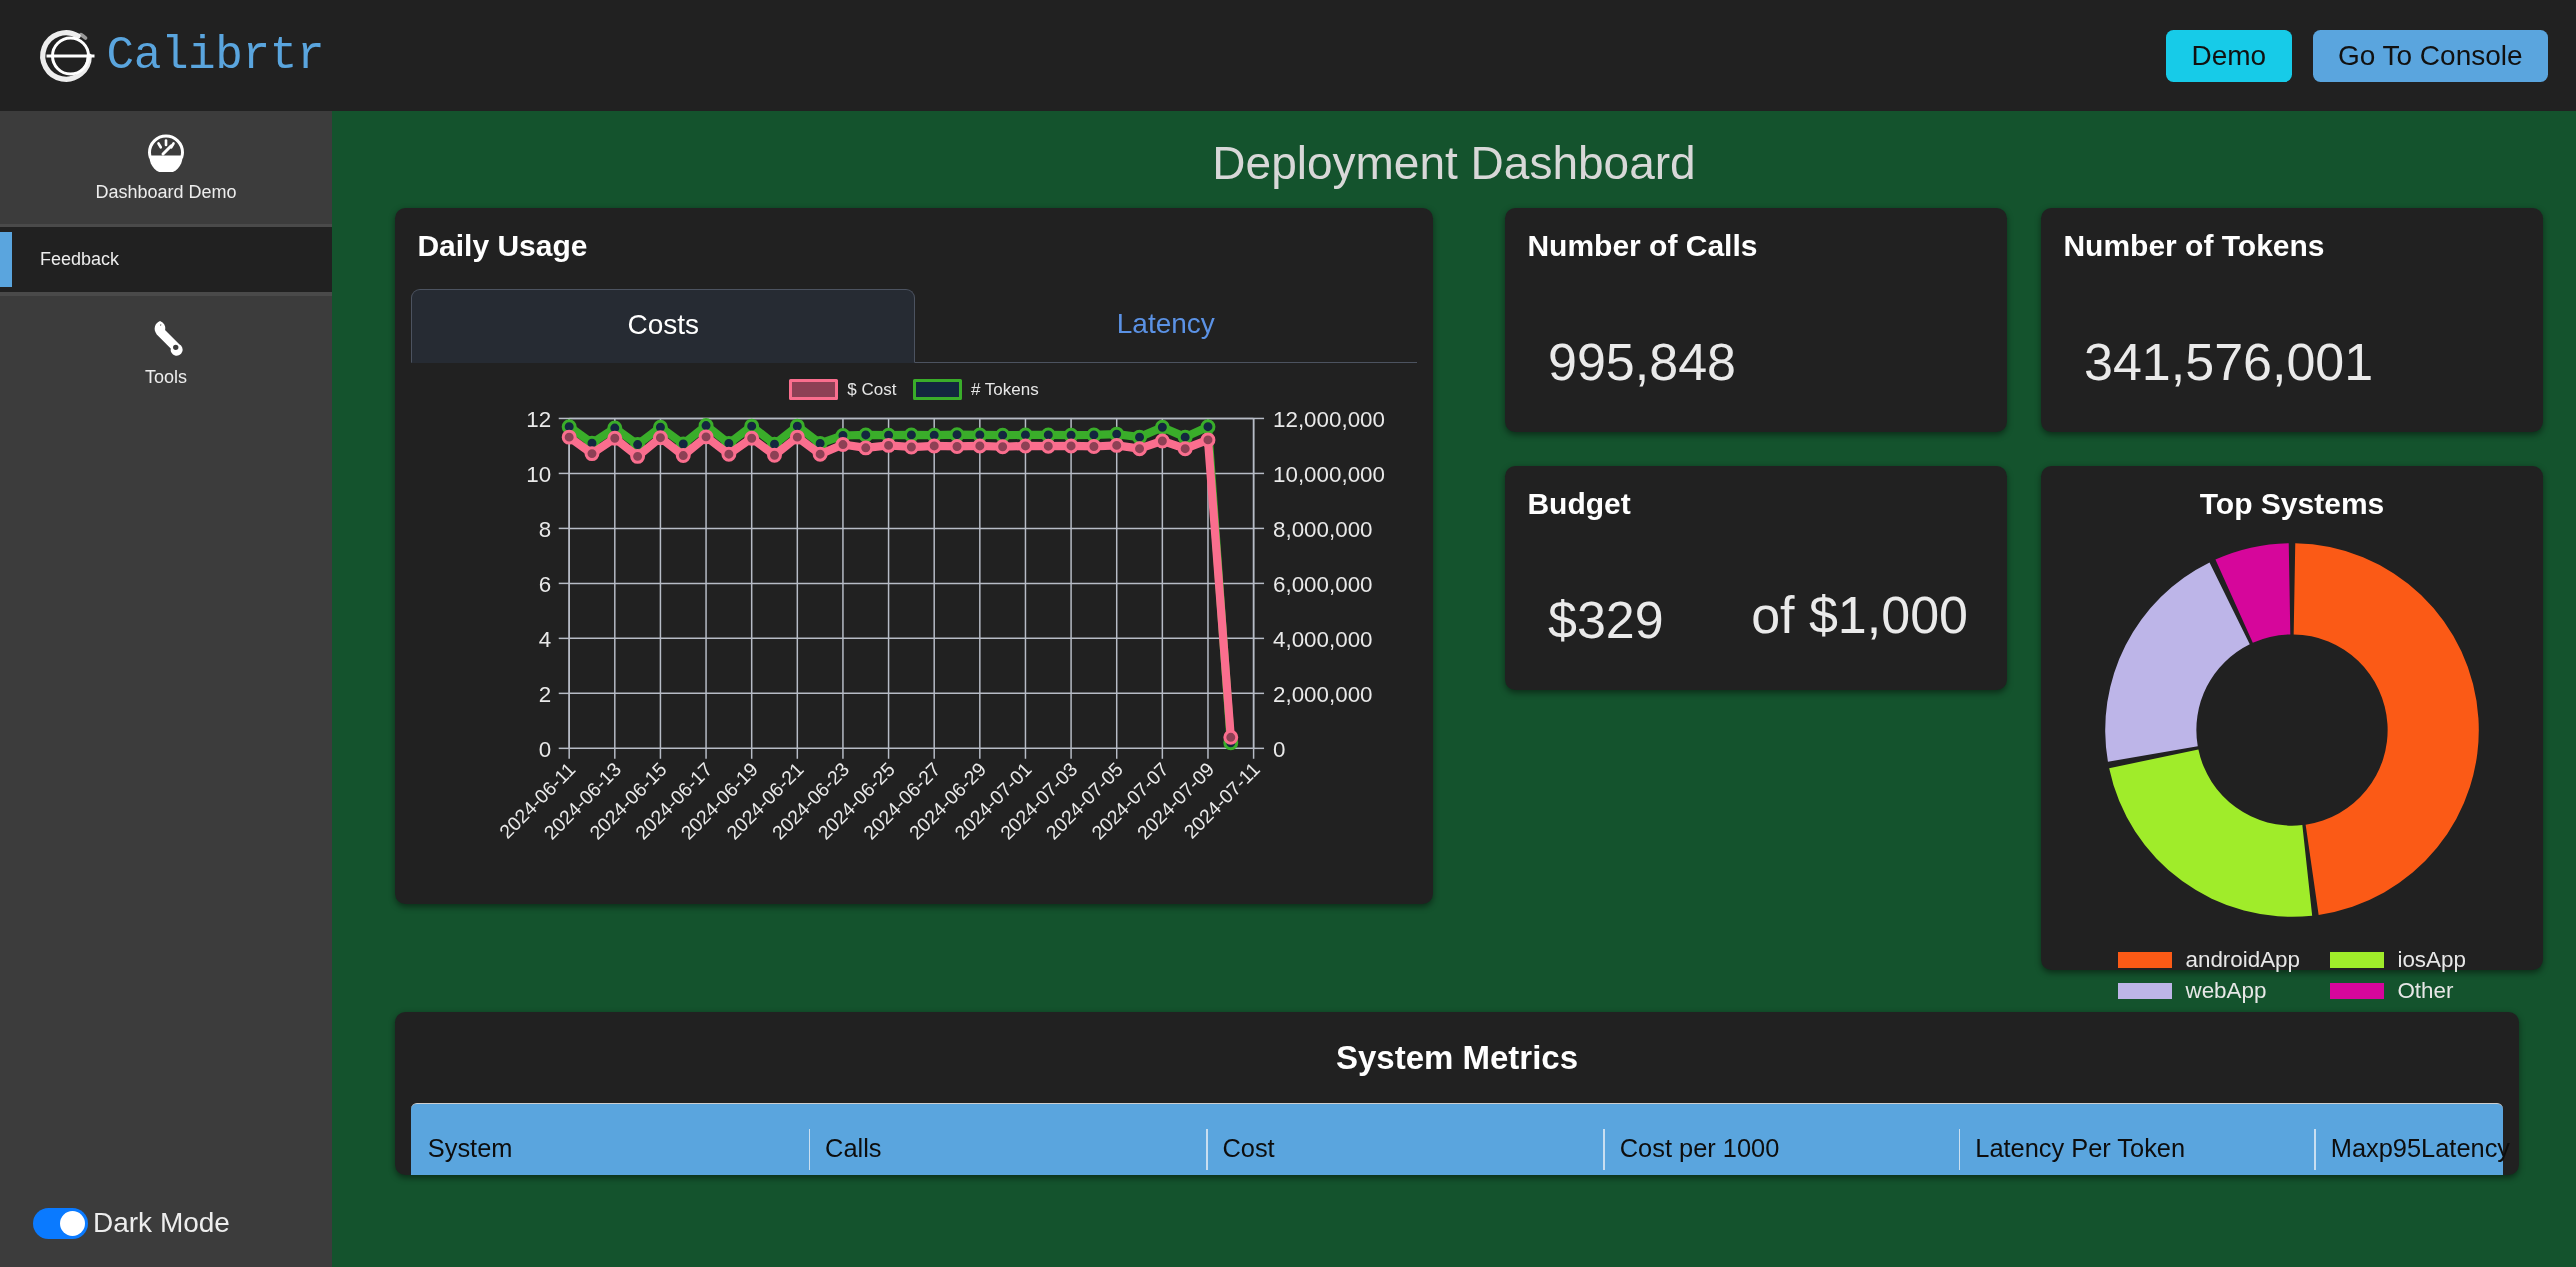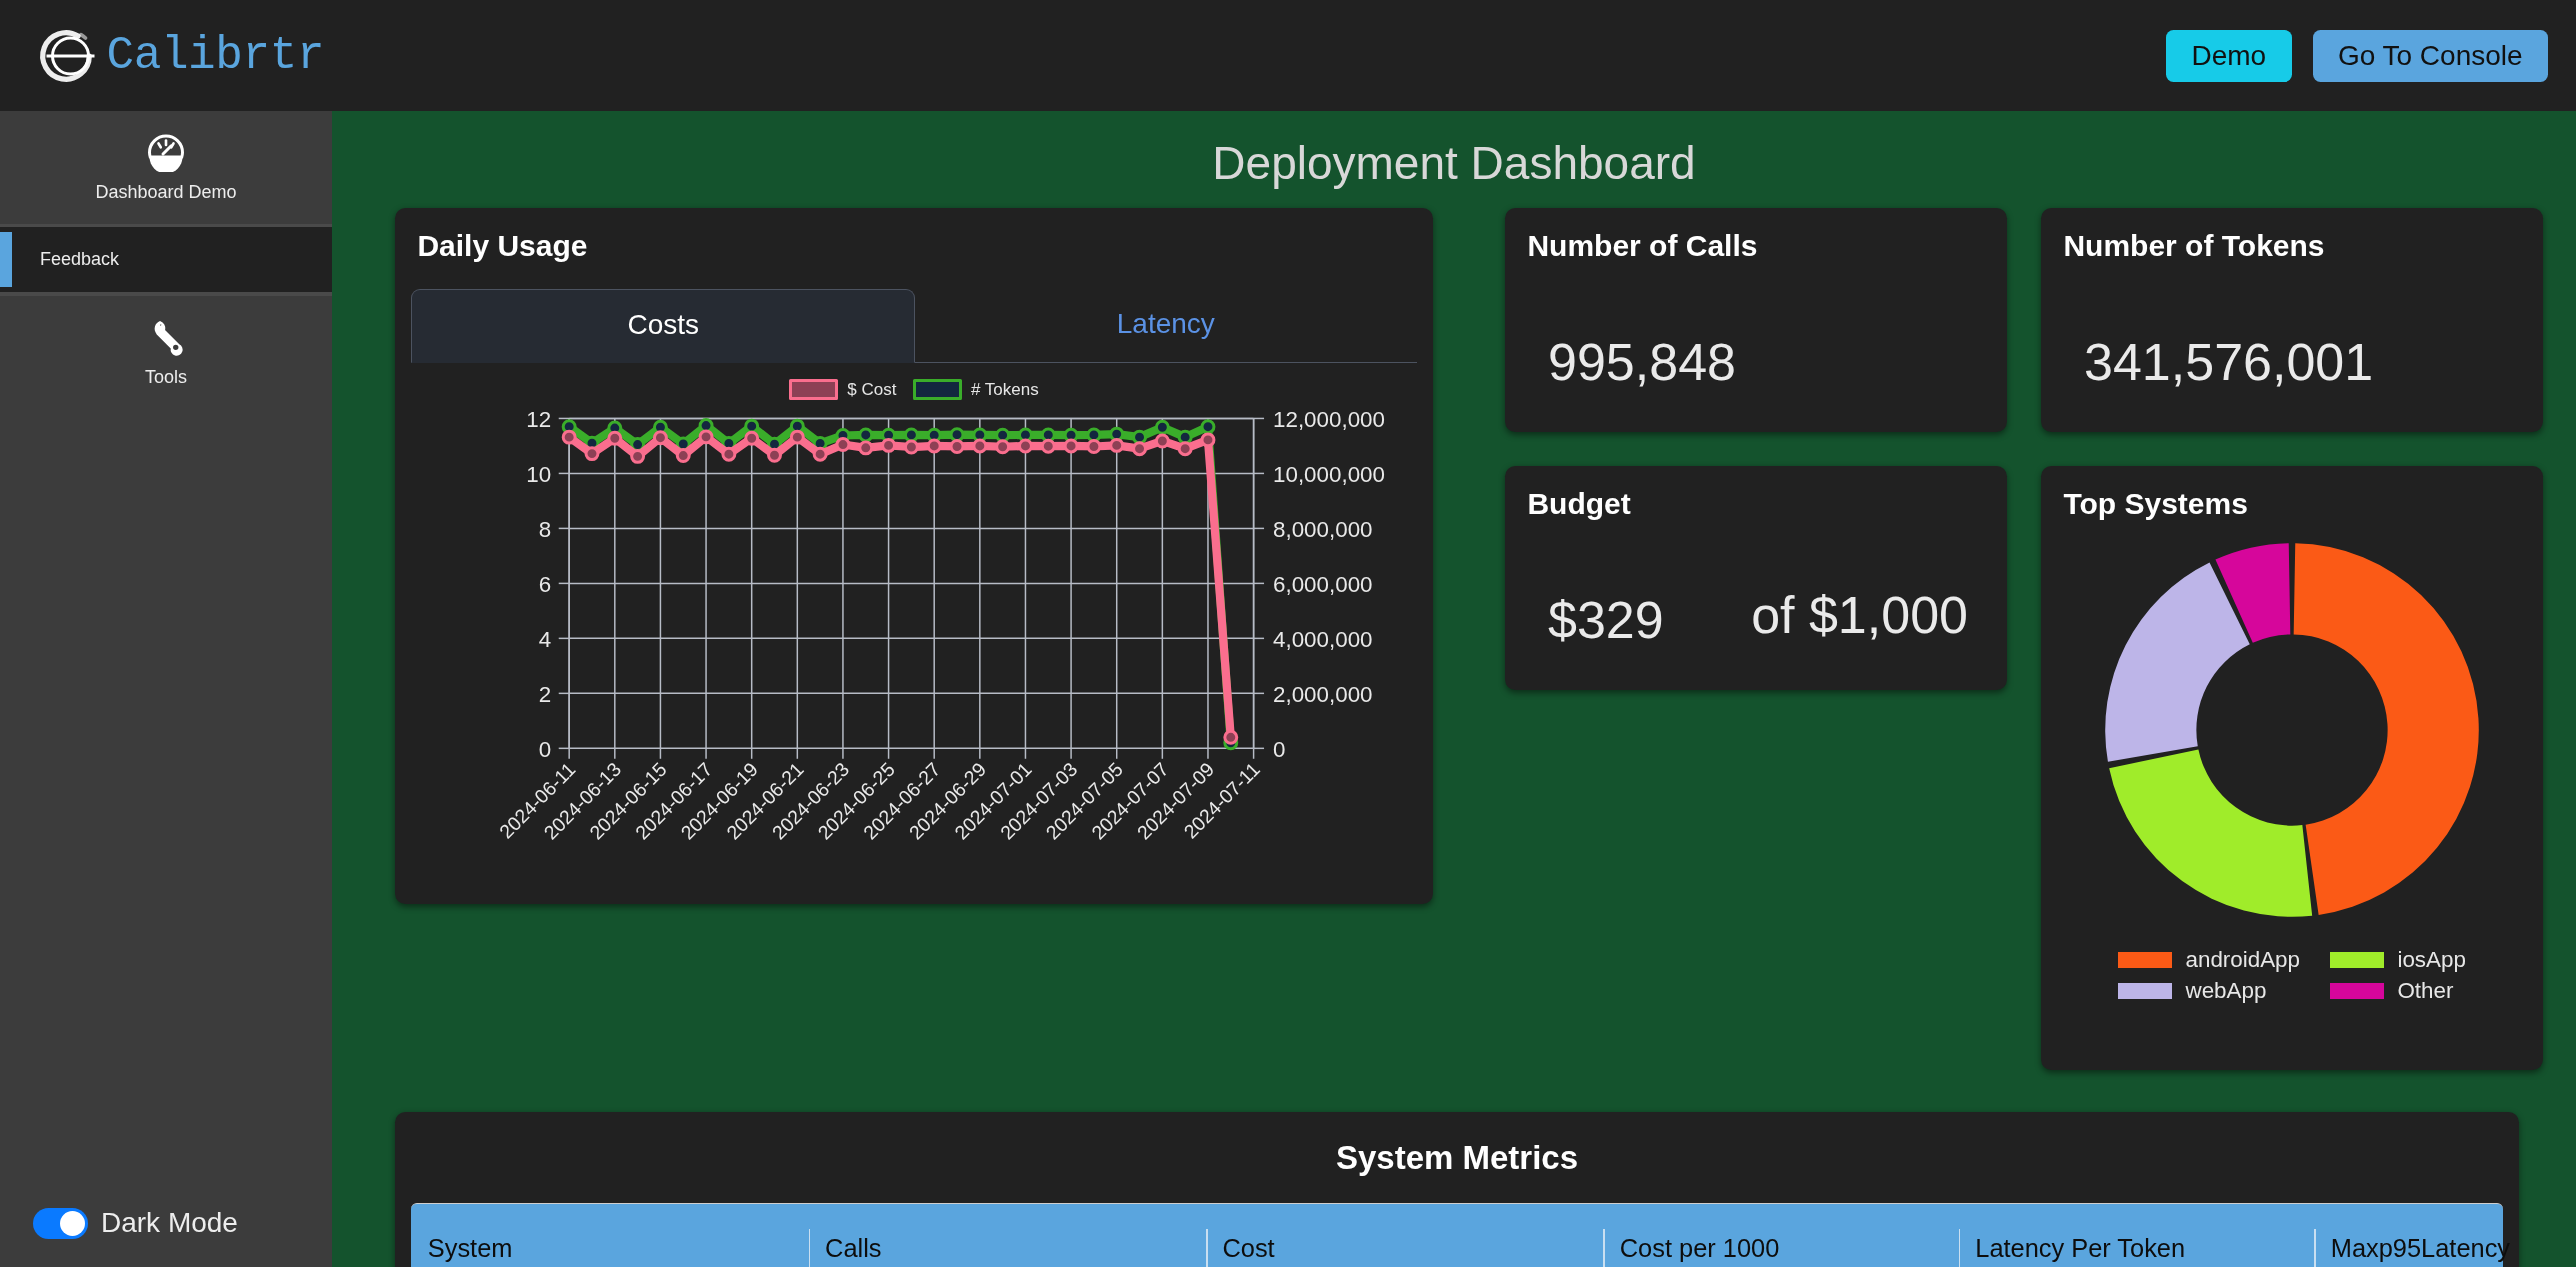--- a/index.html
+++ b/index.html
@@ -57,21 +57,21 @@
     background: #212121;
     text-align: left; padding: 22.4px 0 22.4px 40px;
   }
   .side-item.active::before {
     content: ""; position: absolute; left: 0; top: 4.5px; bottom: 4.5px;
     width: 12px; background: #5aa5de;
   }
   .side-sep { height: 3.7px; background: #4a4a4a; }
   .dark-toggle {
     position: absolute; left: 33px; bottom: 28px;
-    display: flex; align-items: center; gap: 13px; cursor: pointer;
+    display: flex; align-items: center; gap: 5px; cursor: pointer;
   }
   .switch {
     width: 55px; height: 31px; border-radius: 15.7px;
     background: #0a7aff; position: relative; flex: 0 0 auto;
   }
   .switch .knob {
     position: absolute; right: 3px; top: 3px;
     width: 25.4px; height: 25.4px; border-radius: 50%;
     background: #fff;
   }
@@ -140,21 +140,21 @@
     color: #eaeaea; font-size: 52px; font-weight: 300;
     position: absolute; left: 43px; bottom: 40px; white-space: nowrap;
   }
   .stat-sub {
     color: #eaeaea; font-size: 52px; font-weight: 300;
     position: absolute; right: 39px; bottom: 45px; white-space: nowrap; margin-left: 35px;
   }
   .spacer-46 { height: 34px; }
 
   
-  .top-card { height: 604px; }
+  .top-card { height: 504px; text-align: center; }
   .donut-wrap { display: flex; justify-content: center; margin-top: 10.5px; }
   .donut-legend {
     display: grid; grid-template-columns: auto auto; gap: 5px 30px;
     justify-content: center; margin-top: 19.4px;
   }
   .dl-item { display: flex; align-items: center; gap: 13.4px; }
   .dl-sw { width: 54px; height: 16.4px; }
   .dl-text { color: #e7e7e7; font-size: 22.4px; }
 
   

